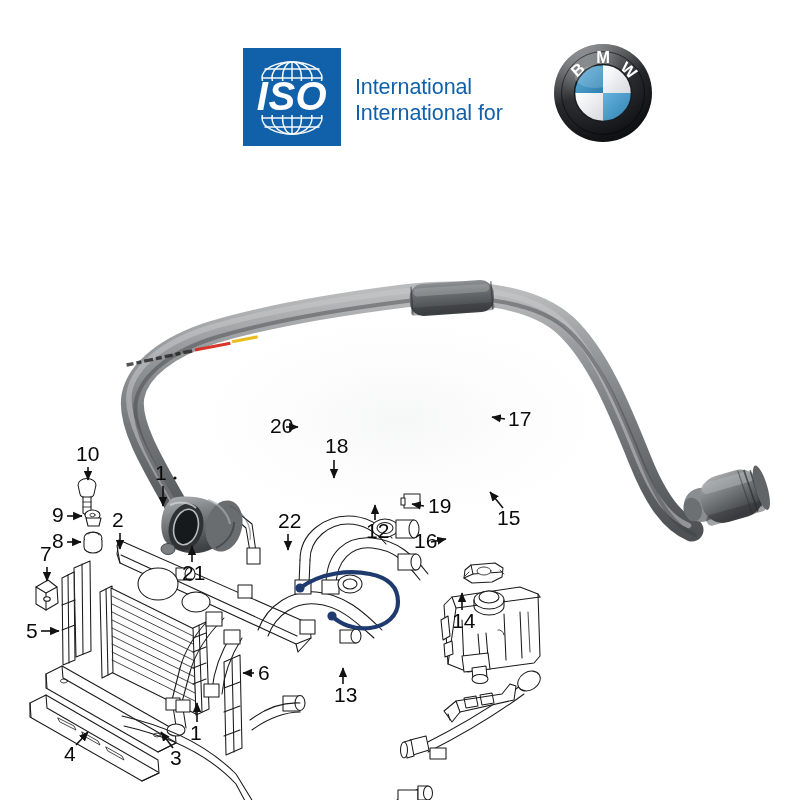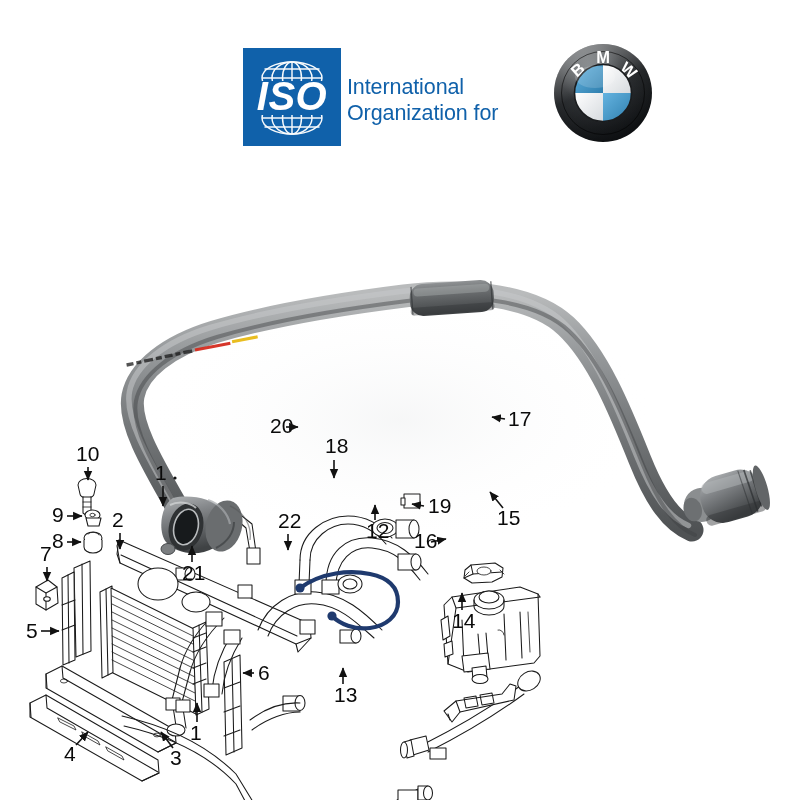--- a/index.html
+++ b/index.html
@@ -42,21 +42,21 @@
   }
   .iso-mark {
     width: 98px;
     height: 98px;
     background: var(--iso-blue, #1061aa);
     position: relative;
     flex: 0 0 auto;
   }
   .iso-mark svg { display: block; }
   .iso-words {
-    margin-left: 6px;
+    margin-left: 14px;
     margin-top: 7px;
     font-family: "Liberation Sans", sans-serif;
     font-size: 21.5px;
     line-height: 25.5px;
     font-weight: 400;
     color: var(--iso-blue, #1061aa);
     letter-spacing: -0.1px;
     white-space: nowrap;
   }
   .iso-words div { white-space: nowrap; }
@@ -146,21 +146,21 @@
             <path d="M21.5 79 H76.5"></path>
             <line x1="49" y1="54" x2="49" y2="86"></line>
           </g>
 
           <rect x="2" y="33" width="94" height="34" fill="#1061aa"></rect>
           <text x="49" y="62" text-anchor="middle" font-family="Liberation Sans, sans-serif" font-size="40" font-weight="bold" font-style="italic" fill="#ffffff" letter-spacing="0.5">ISO</text>
         </svg>
       </div>
       <div class="iso-words">
         <div>International</div>
-        <div>Organization for</div>
+        <div>International for</div>
       </div>
     </div>
 
     <div class="bmw-logo">
       <svg width="104" height="104" viewBox="0 0 104 104">
         <defs>
           <radialGradient id="bmwRing" cx="38%" cy="28%" r="78%">
             <stop offset="0%" stop-color="#6e7478"></stop>
             <stop offset="42%" stop-color="#26292c"></stop>
             <stop offset="100%" stop-color="#0b0d0f"></stop>

